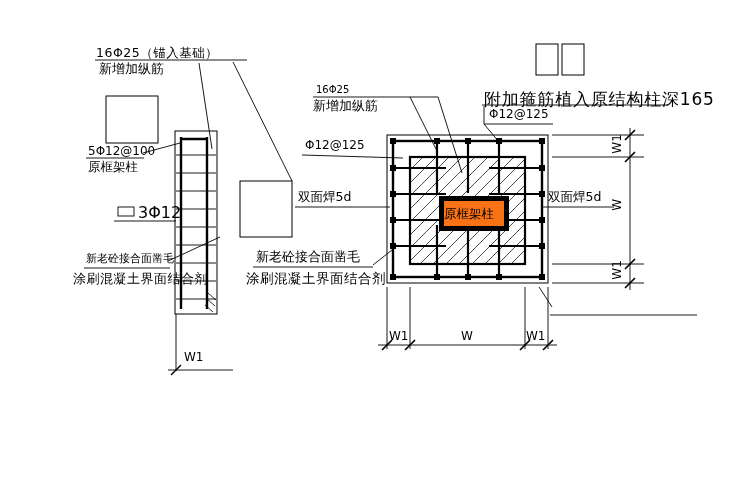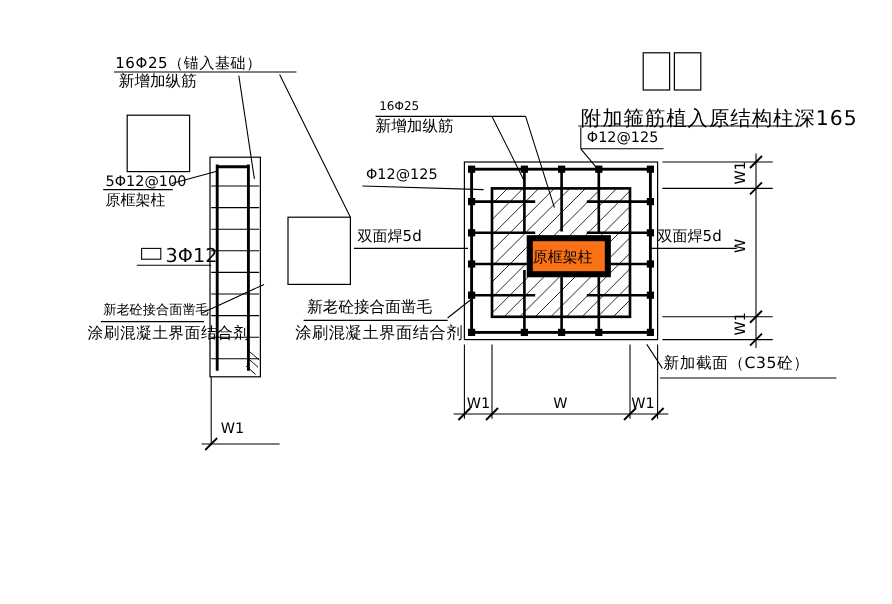--- a/index.html
+++ b/index.html
@@ -91,21 +91,20 @@
   <div class="lbl" style="left:184px;top:351px;font-size:12px;">W1</div>
 
   <div class="lbl" style="left:316px;top:84px;font-size:10px;">16Φ25</div>
   <div class="lbl" style="left:313px;top:99px;font-size:13px;">新增加纵筋</div>
   <div class="lbl" style="left:305px;top:139px;font-size:12px;">Φ12@125</div>
   <div class="lbl" style="left:484px;top:90px;font-size:17px;letter-spacing:0.8px;">附加箍筋植入原结构柱深165</div>
   <div class="lbl" style="left:489px;top:108px;font-size:12px;">Φ12@125</div>
   <div class="lbl" style="left:298px;top:190px;font-size:12.5px;">双面焊5d</div>
   <div class="lbl" style="left:548px;top:190px;font-size:12.5px;">双面焊5d</div>
   <div class="lbl boxed" style="left:439px;top:196px;width:60px;height:25px;line-height:25px;font-size:12.5px;">原框架柱</div>
-  <div class="lbl" style="left:553px;top:297px;font-size:13px;letter-spacing:0.5px;">新加截面（C35砼）</div>
   <div class="lbl" style="left:256px;top:250px;font-size:13px;">新老砼接合面凿毛</div>
   <div class="lbl" style="left:246px;top:271px;font-size:13.5px;letter-spacing:0.5px;">涂刷混凝土界面结合剂</div>
 
   <div class="lbl" style="left:389px;top:330px;font-size:12px;">W1</div>
   <div class="lbl" style="left:461px;top:330px;font-size:12px;">W</div>
   <div class="lbl" style="left:526px;top:330px;font-size:12px;">W1</div>
 
   <div class="lbl rot" style="left:604px;top:137px;width:28px;font-size:12px;">W1</div>
   <div class="lbl rot" style="left:606px;top:198px;width:24px;font-size:12px;">W</div>
   <div class="lbl rot" style="left:604px;top:263px;width:28px;font-size:12px;">W1</div>

